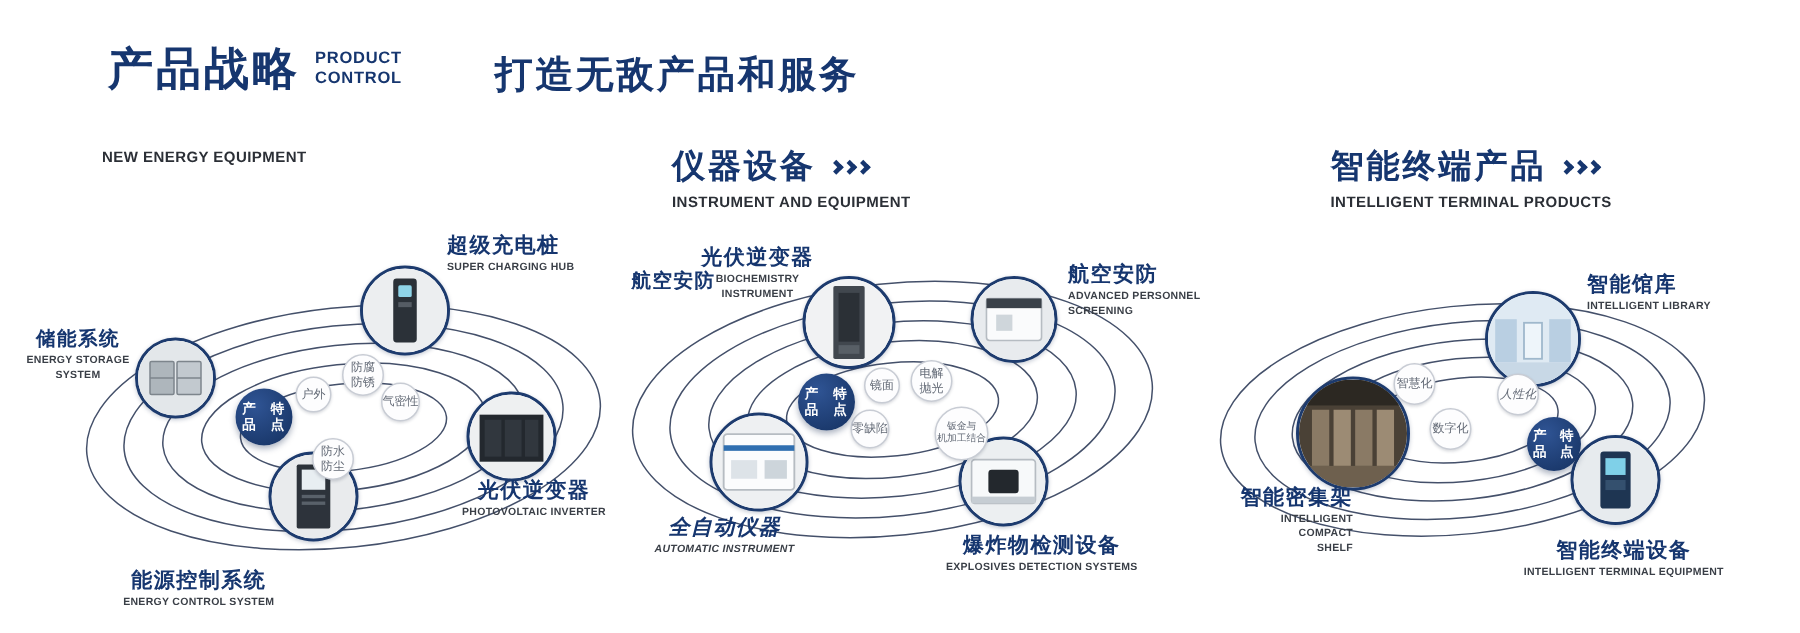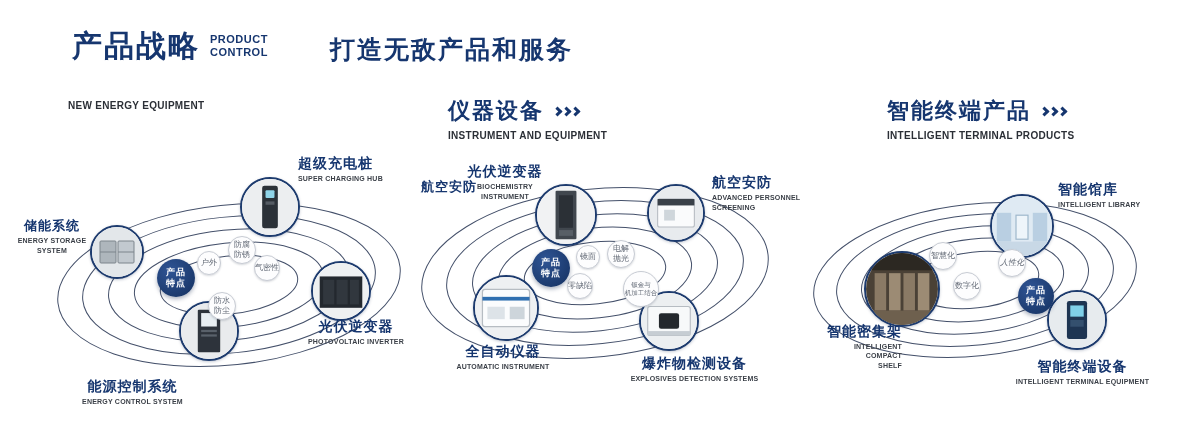--- a/index.html
+++ b/index.html
@@ -23,21 +23,21 @@
 
   
   .orbits{position:absolute;overflow:visible;}
   .orbits ellipse{fill:none;stroke:#44506a;stroke-width:1;}
 
   
   .node{position:absolute;border-radius:50%;border:2px solid #1d3b6e;background:#fff;overflow:hidden;box-shadow:0 1px 3px rgba(20,40,80,.25);}
   .node svg{display:block;width:100%;height:100%;}
 
   
-  .hub{position:absolute;border-radius:50%;background:radial-gradient(circle at 35% 30%,#2f5494,#14305f);color:#fff;display:flex;flex-direction:column;align-items:center;justify-content:center;text-align:center;font-weight:bold;line-height:1.25;box-shadow:0 2px 4px rgba(10,30,70,.35);z-index:4;}
+  .hub{position:absolute;border-radius:50%;background:radial-gradient(circle at 35% 30%,#2f5494,#14305f);color:#fff;display:flex;flex-direction:row;align-items:center;justify-content:center;text-align:center;font-weight:bold;line-height:1.25;box-shadow:0 2px 4px rgba(10,30,70,.35);z-index:4;}
   .hub span{font-size:9px;letter-spacing:1px;}
   .bubble{position:absolute;border-radius:50%;background:#fdfdfe;border:1px solid #c8ccd4;color:#636a76;display:flex;flex-direction:column;align-items:center;justify-content:center;text-align:center;line-height:1.25;box-shadow:0 1px 2px rgba(40,50,70,.18);z-index:3;}
   .bubble span{font-size:8px;}
   .bubble .xs{font-size:6.5px;}
 
   
   .plabel{position:absolute;color:#16366f;z-index:5;}
   .plabel .cn{display:block;font-size:14px;font-weight:bold;letter-spacing:1px;}
   .plabel .cn-sm{display:block;font-size:13px;font-weight:bold;letter-spacing:1px;}
   .plabel .en{display:block;font-size:7px;font-weight:bold;color:#3a3f47;letter-spacing:.2px;margin-top:1px;line-height:1.3;}
@@ -247,21 +247,21 @@
   <div class="plabel tc" style="left:455px;top:163px;width:100px;">
     <span class="cn">光伏逆变器</span>
     <span class="en">BIOCHEMISTRY</span>
     <span class="en">INSTRUMENT</span>
   </div>
   <div class="plabel tl" style="left:712px;top:174px;width:110px;">
     <span class="cn">航空安防</span>
     <span class="en">ADVANCED PERSONNEL</span>
     <span class="en">SCREENING</span>
   </div>
-  <div class="plabel tc" style="left:428px;top:343px;width:150px;">
+  <div class="plabel tc" style="left:408px;top:343px;width:150px;font-style:italic;">
     <span class="cn">全自动仪器</span>
     <span class="en">AUTOMATIC INSTRUMENT</span>
   </div>
   <div class="plabel tc" style="left:612px;top:355px;width:165px;">
     <span class="cn">爆炸物检测设备</span>
     <span class="en">EXPLOSIVES DETECTION SYSTEMS</span>
   </div>
 
   <div class="node" style="left:990px;top:194px;width:64px;height:64px;">
     <svg viewBox="0 0 50 50">

